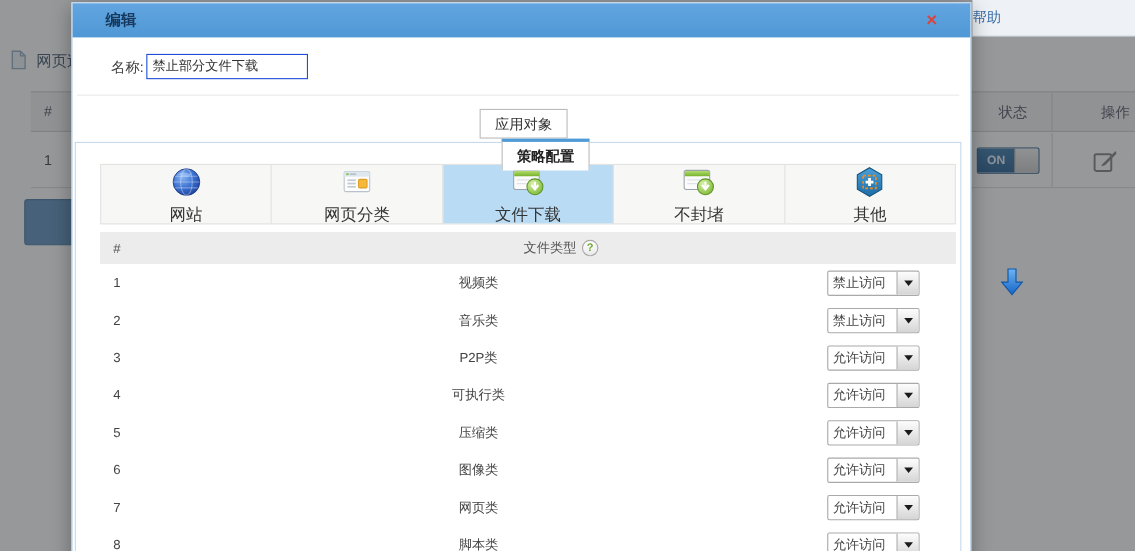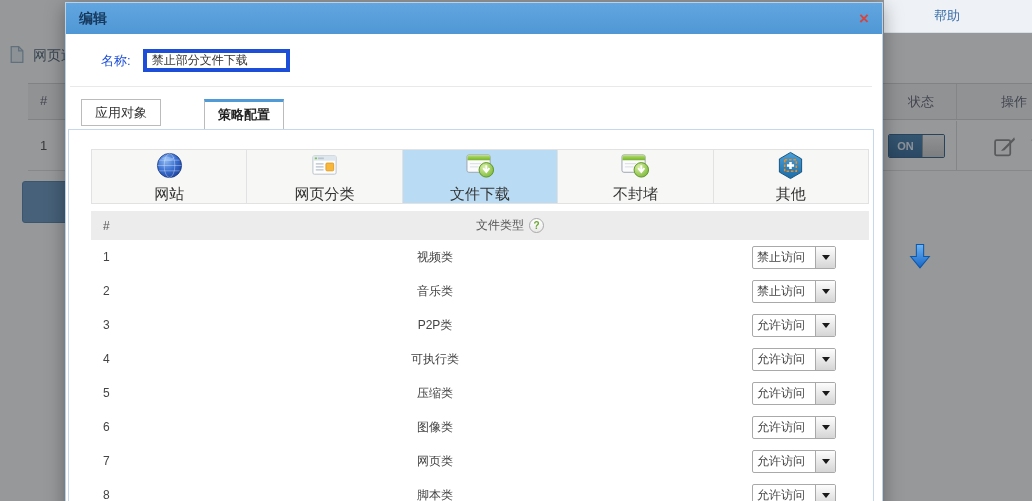--- a/index.html
+++ b/index.html
@@ -27,41 +27,41 @@
   .bg-add-btn { position:absolute; top:181px; left:22px; width:118px; height:42px; background:#6d9cc4;
             border:1px solid #5c88ae; border-radius:3px; color:#fff; font-size:14px;
             display:flex; align-items:center; justify-content:center; cursor:pointer; }
 
   
   .overlay { position:absolute; inset:0; z-index:5; background:rgba(22,26,30,0.45); }
 
   
   .help-strip { position:absolute; z-index:6; left:884px; top:0; width:148px; height:33px;
             background:#eef2f6; border-bottom:1px solid #d7dfe7; display:flex; align-items:center;
-            justify-content:center; padding-right:22px; }
+            justify-content:flex-start; padding-right:22px; }
   .help-link { color:#3b6ea8; font-size:13px; cursor:pointer; }
 
   
   .dialog { position:absolute; z-index:10; left:65px; top:2px; width:818px; height:560px; background:#fff;
             border:1px solid #b9d2e8; box-shadow:0 4px 18px rgba(0,0,0,0.35); }
   .dialog-titlebar { height:31px; background:linear-gradient(#62a5e0,#4f98d5); display:flex;
-            align-items:center; padding:0 13px; }
+            align-items:center; padding:0 30px; }
   .dialog-title { font-size:14px; font-weight:bold; color:#17395d; }
   .dialog-close { margin-left:auto; color:#d9443c; font-size:17px; font-weight:bold; line-height:1;
             cursor:pointer; }
   .dialog-body { padding:0 8px 0 2px; }
 
   .name-section { margin:0 2px; padding:15px 0 14px 31px; border-bottom:1px solid #e9e9e9;
             display:flex; align-items:center; }
-  .name-label { font-size:13px; color:#1d4ed8; margin-right:12px; }
-  .name-input { width:147px; height:23px; border:4px solid #1d4ed8; font-size:12px; color:#333;
+  .name-label { font-size:13px; color:#404040; margin-right:2px; }
+  .name-input { width:147px; height:23px; border:1px solid #1d4ed8; font-size:12px; color:#333;
             padding:0 5px; font-family:inherit; }
 
-  .tabs { display:flex; align-items:flex-start; height:30px; margin-top:12px; padding-left:13px;
-            position:relative; z-index:2; }
+  .tabs { display:flex; align-items:center; height:30px; margin-top:12px; padding-left:13px;
+            position:relative; z-index:2;flex-direction:column; }
   .tab { background:#fff; border:1px solid #bbb; padding:0 13px; height:27px; line-height:25px;
             font-size:13px; color:#333; margin-right:3px; cursor:pointer; }
   .tab.active { border-top:3px solid #4f9bd8; border-bottom:none; height:30px; line-height:26px;
             font-weight:bold; color:#222; margin-bottom:-1px; background:#fff;margin-left:40px; }
 
   .tab-content { border:1px solid #c6d9ea; background:#fff; height:430px; padding:19px 0 0 22px;
             position:relative; }
 
   .icon-strip { width:778px; height:55px; display:flex; border:1px solid #e2e2e2; background:#f7f7f5; }
   .icon-cell { flex:1; display:flex; flex-direction:column; align-items:center; justify-content:center;

